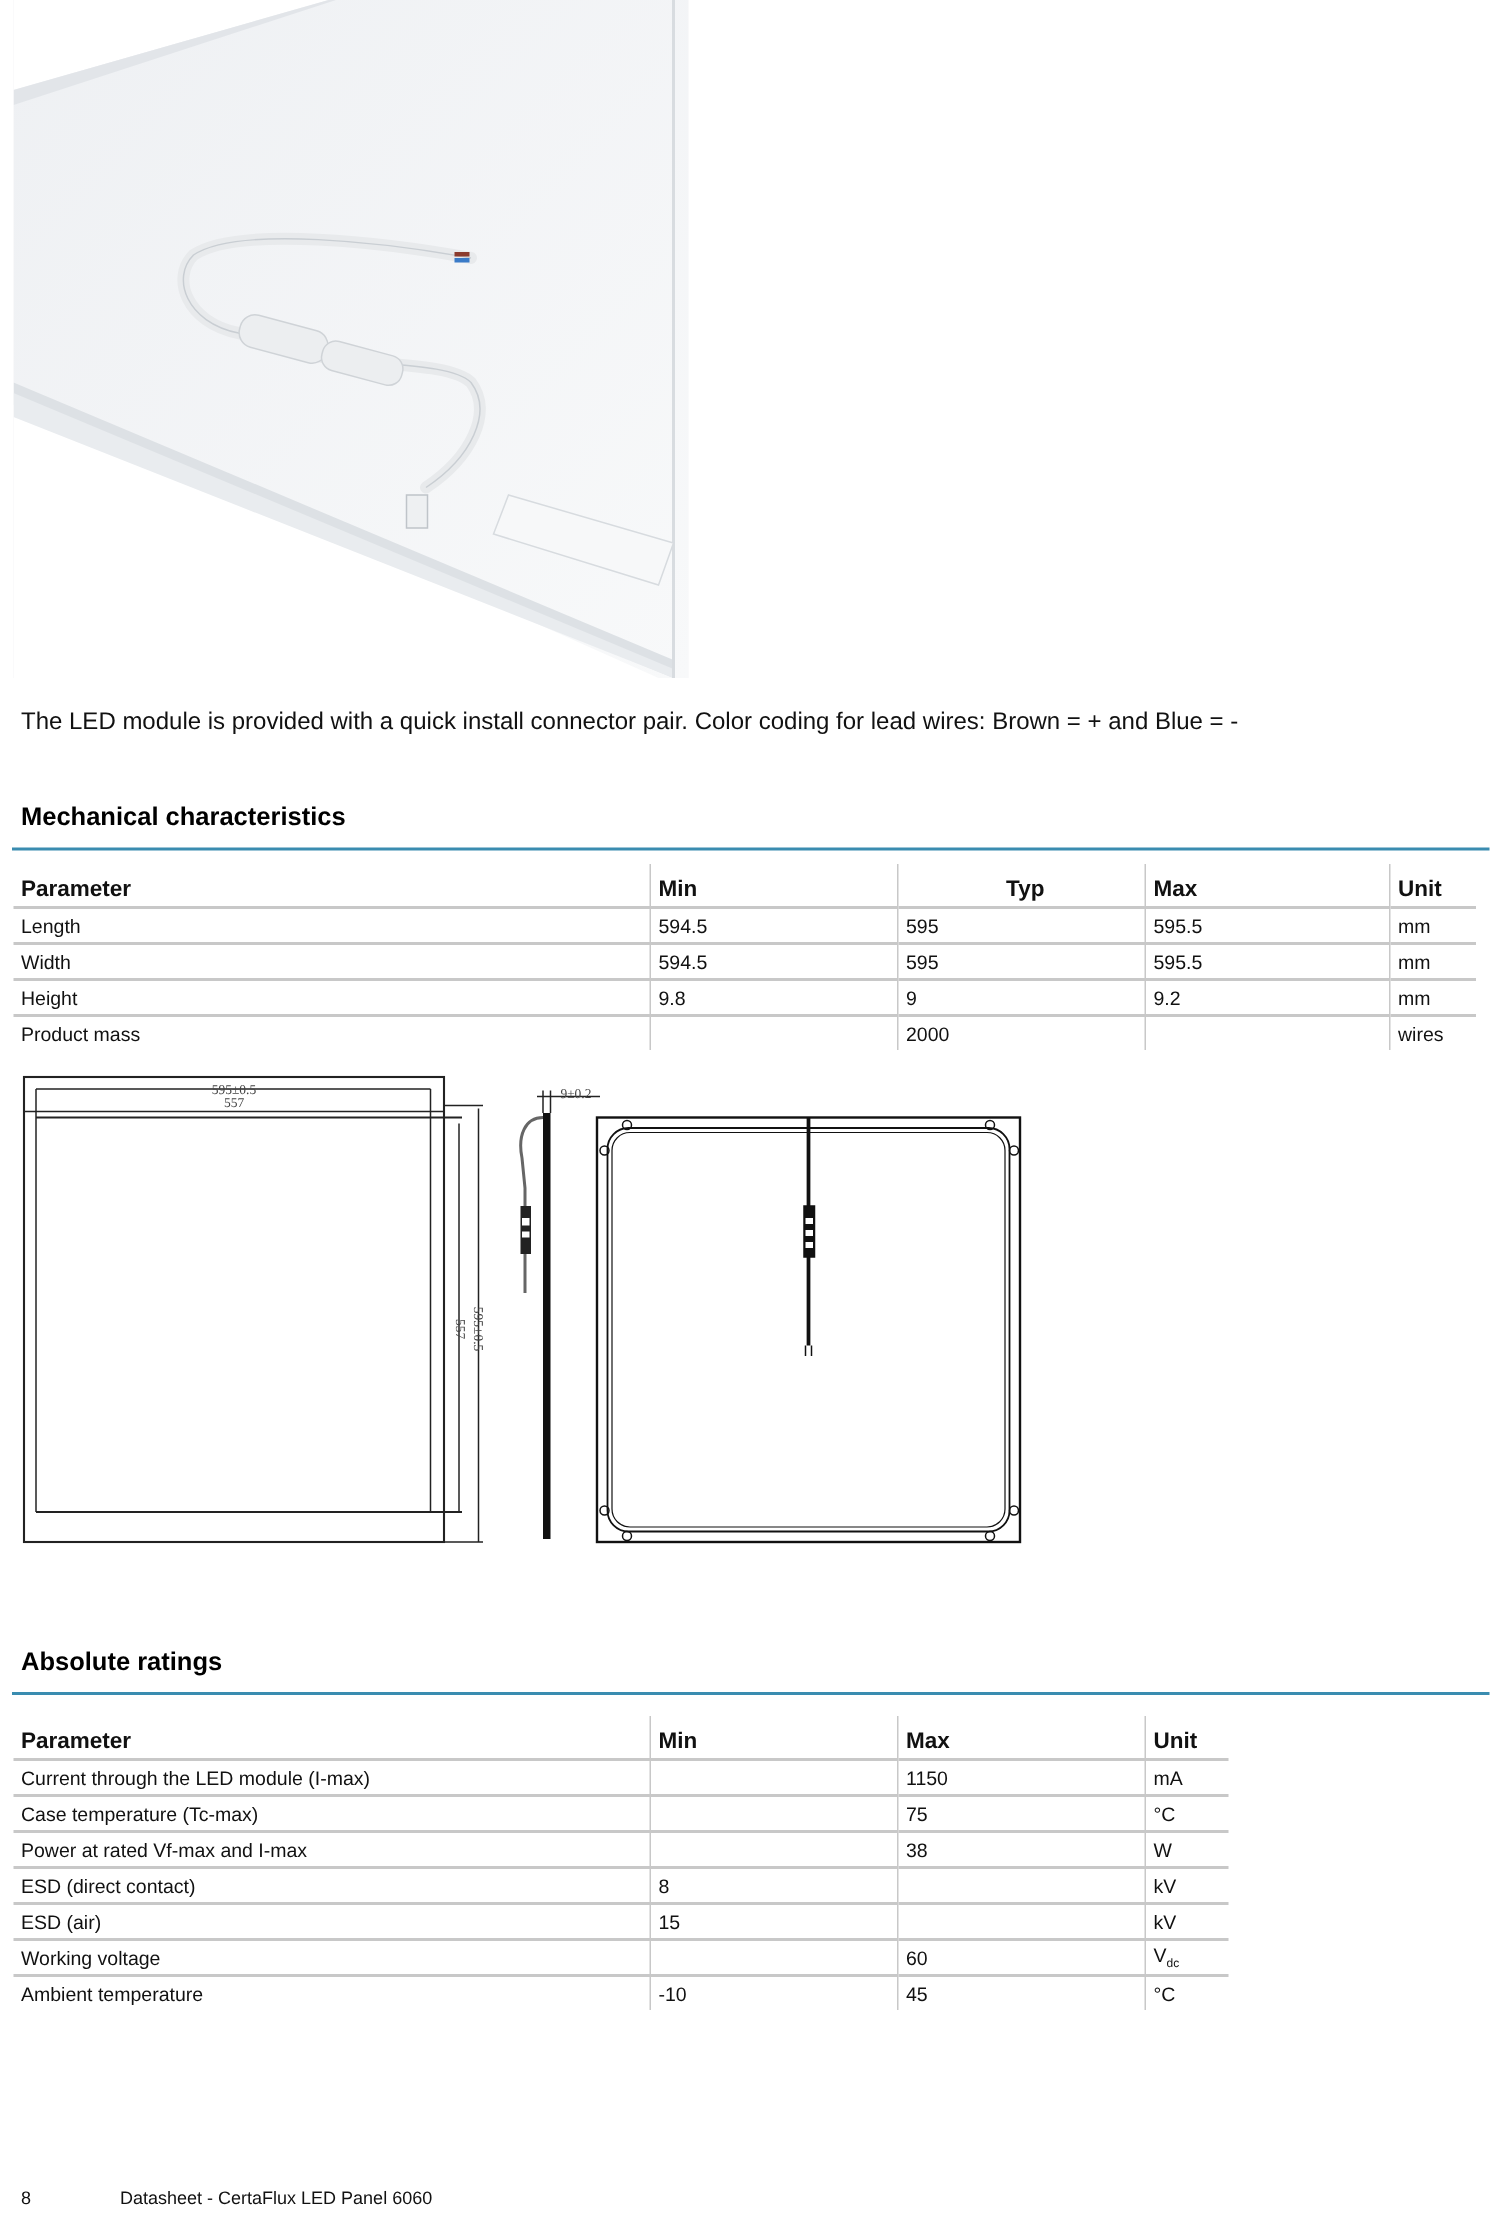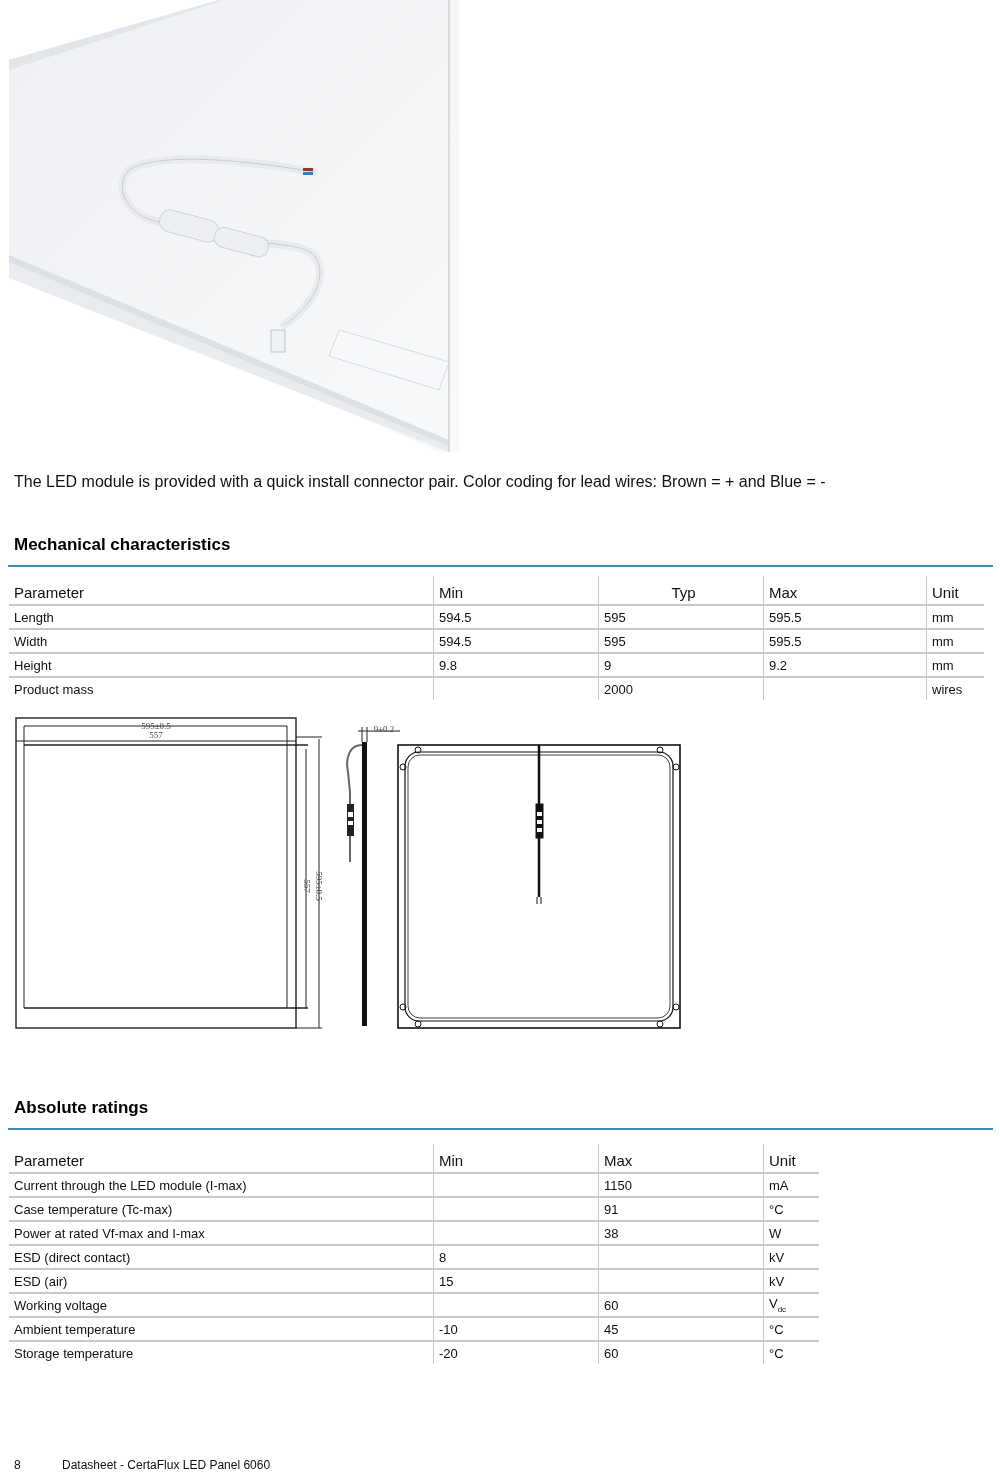--- a/index.html
+++ b/index.html
@@ -21,21 +21,21 @@
     position: absolute; left: 8px; width: 985px; height: 2px; background: #3a8cb0;
   }
   table.spec {
     position: absolute; left: 9px; border-collapse: collapse; font-size: 13px;
   }
   table.spec th, table.spec td {
     text-align: left; padding: 0 0 0 5px; height: 22px; border-bottom: 2px solid #c8c8c8;
     border-left: 1px solid #c8c8c8; vertical-align: middle; white-space: nowrap;
   }
   table.spec th:first-child, table.spec td:first-child { border-left: none; }
-  table.spec th { font-size: 15px; font-weight: normal; height: 24px; padding-top: 4px; }
+  table.spec th { font-size: 15px; font-weight: bold; height: 24px; padding-top: 4px; }
   table.spec tr:last-child td { border-bottom: none; }
   .drawings { position: absolute; left: 0; top: 712px; width: 700px; height: 330px; }
   .footer {
     position: absolute; top: 1458px; font-size: 12px; color: #111;
   }
   sub { font-size: 8px; }
 </style>
 </head>
 <body>
 
@@ -183,21 +183,21 @@
   <tbody>
     <tr>
       <td>Current through the LED module (I-max)</td>
       <td></td>
       <td>1150</td>
       <td>mA</td>
     </tr>
     <tr>
       <td>Case temperature (Tc-max)</td>
       <td></td>
-      <td>91</td>
+      <td>75</td>
       <td>°C</td>
     </tr>
     <tr>
       <td>Power at rated Vf-max and I-max</td>
       <td></td>
       <td>38</td>
       <td>W</td>
     </tr>
     <tr>
       <td>ESD (direct contact)</td>
@@ -216,24 +216,18 @@
       <td></td>
       <td>60</td>
       <td><span>V</span><sub>dc</sub></td>
     </tr>
     <tr>
       <td>Ambient temperature</td>
       <td>-10</td>
       <td>45</td>
       <td>°C</td>
     </tr>
-    <tr>
-      <td>Storage temperature</td>
-      <td>-20</td>
-      <td>60</td>
-      <td>°C</td>
-    </tr>
   </tbody>
 </table>
 
 <div class="footer" style="left:14px;">8</div>
-<div class="footer" style="left:62px;">Datasheet - CertaFlux LED Panel 6060</div>
+<div class="footer" style="left:80px;">Datasheet - CertaFlux LED Panel 6060</div>
 <div class="footer" style="right:26px;margin-top:28px;">December, 2020</div>
 
 </body></html>

